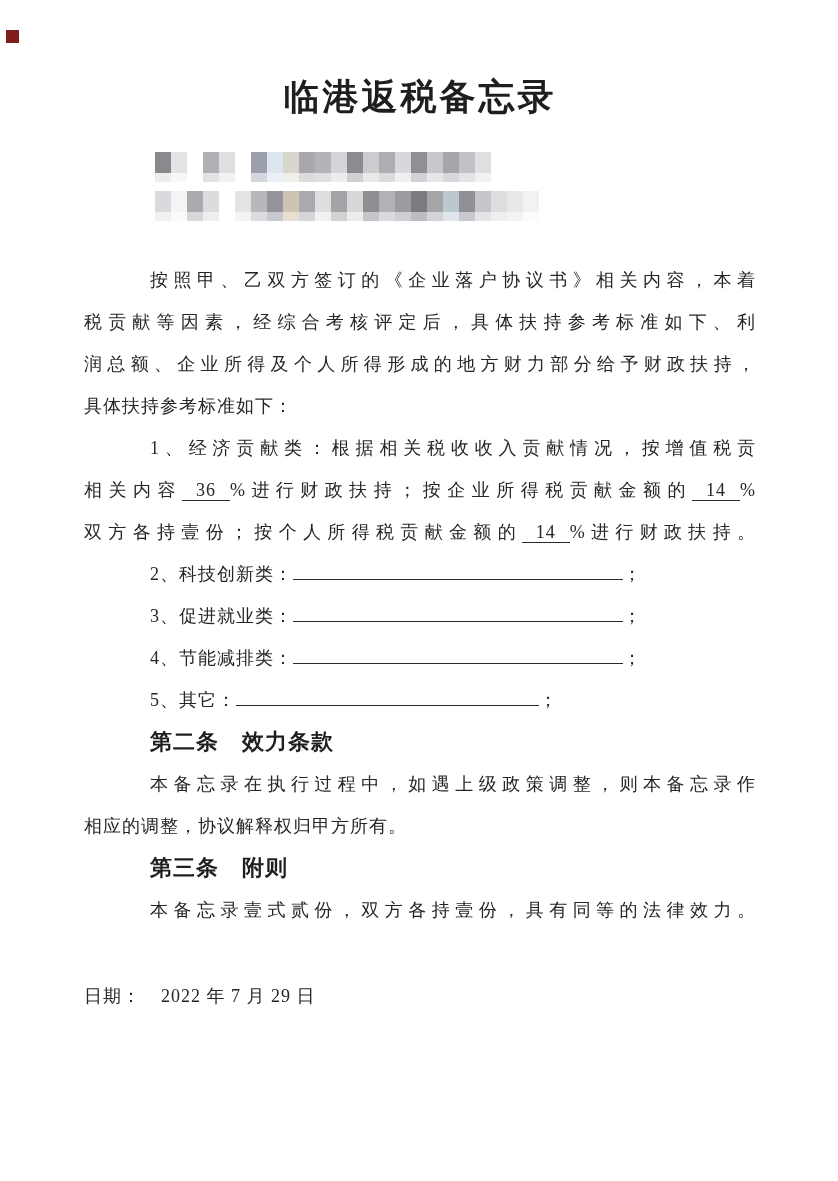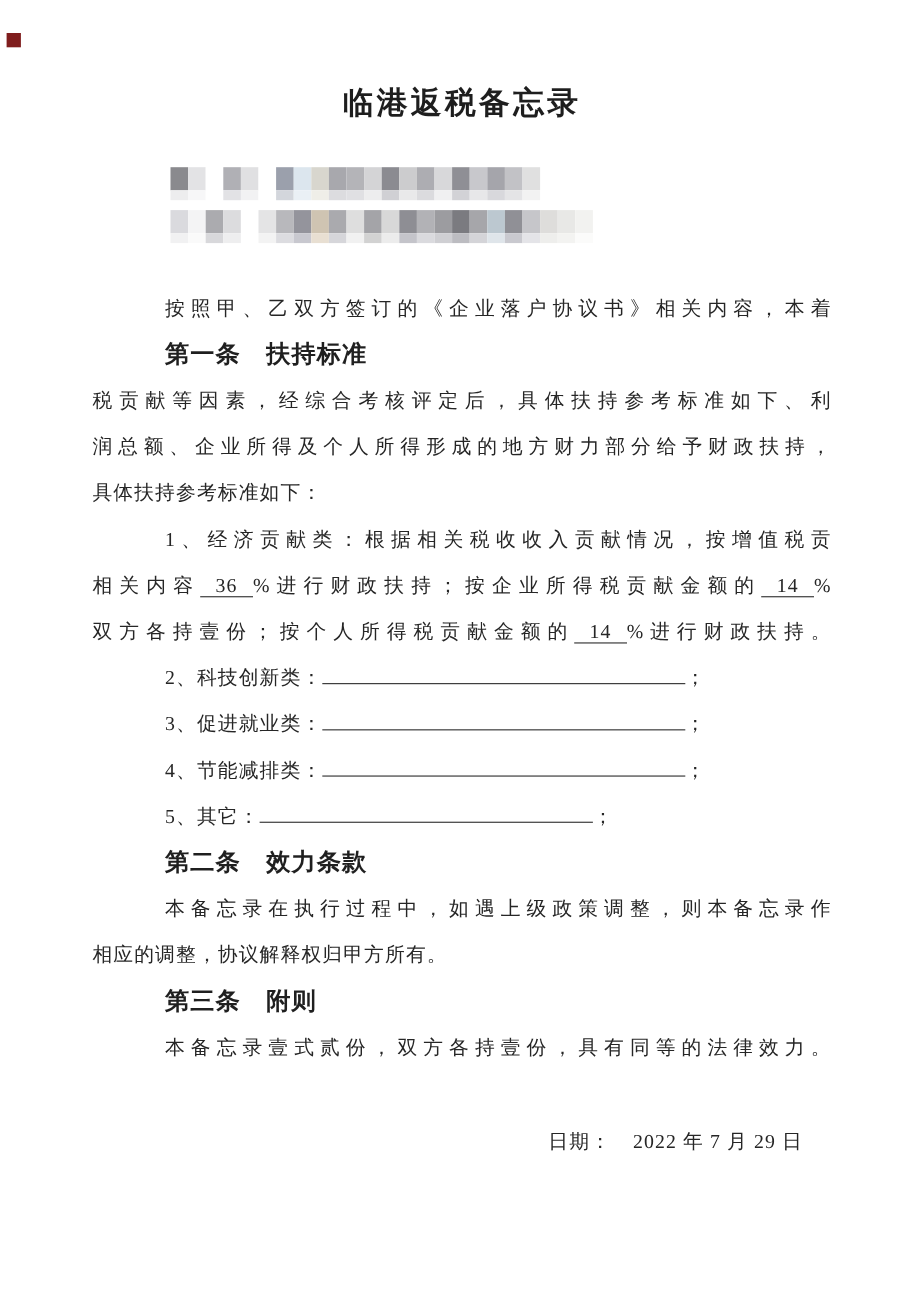--- a/index.html
+++ b/index.html
@@ -13,23 +13,23 @@
   }
   .corner-mark{
     position:absolute;left:6px;top:30px;
     width:13px;height:13px;
   }
   .content{
     padding:0 82px 0 84px;
   }
   .doc-title{
     margin:72px 0 0 0;
-    font-family:Liberation Mono, monospace;
+    font-family:Liberation Serif, serif;
     font-weight:bold;
-    font-size:28px;
+    font-size:36px;
     line-height:50px;
     text-align:center;
     letter-spacing:3px;
     color:#1e1e1e;
   }
   
   .mosaic{margin-left:71px;}
   .mosaic.first{margin-top:30px;}
   .mosaic.second{margin-top:9px;}
   .mrow{display:flex;}
@@ -63,21 +63,21 @@
   .blank{
     display:inline-block;
     border-bottom:1.6px solid #2b2b2b;
     height:24px;
     vertical-align:baseline;
   }
   .blank.w-long{width:330px;}
   .blank.w-short{width:303px;}
   .date-line{
     margin-top:44px;
-    text-align:right;
+    text-align:left;
     padding-right:26px;
   }
   .date-gap{display:inline-block;width:20px;}
 </style>
 </head>
 <body>
 
 <div class="page">
 
   <div class="corner-mark" style="background: rgb(127, 29, 29);"></div>
@@ -186,21 +186,20 @@
           <span class="mcell" style="background: rgb(238, 238, 236);"></span>
           <span class="mcell" style="background: rgb(243, 243, 241);"></span>
           <span class="mcell" style="background: rgb(251, 251, 250);"></span>
         </div>
       </div>
 
     <div class="body-text">
 
       <div class="line jline ind">按照甲、乙双方签订的《企业落户协议书》相关内容，本着</div>
 
-      <div class="line heading ind">第一条　扶持标准</div>
 
       <div class="line jline">税贡献等因素，经综合考核评定后，具体扶持参考标准如下、利</div>
       <div class="line jline">润总额、企业所得及个人所得形成的地方财力部分给予财政扶持，</div>
       <div class="line">具体扶持参考标准如下：</div>
 
       <div class="line jline ind">1、经济贡献类：根据相关税收收入贡献情况，按增值税贡</div>
       <div class="line jline"><span>相关内容</span><span class="uval"> 36 </span><span>%进行财政扶持；按企业所得税贡献金额的</span><span class="uval"> 14 </span><span>%</span></div>
       <div class="line jline"><span>双方各持壹份；按个人所得税贡献金额的</span><span class="uval"> 14 </span><span>%进行财政扶持。</span></div>
 
       <div class="line ind"><span>2、科技创新类：</span><span class="blank w-long"></span><span>；</span></div>

